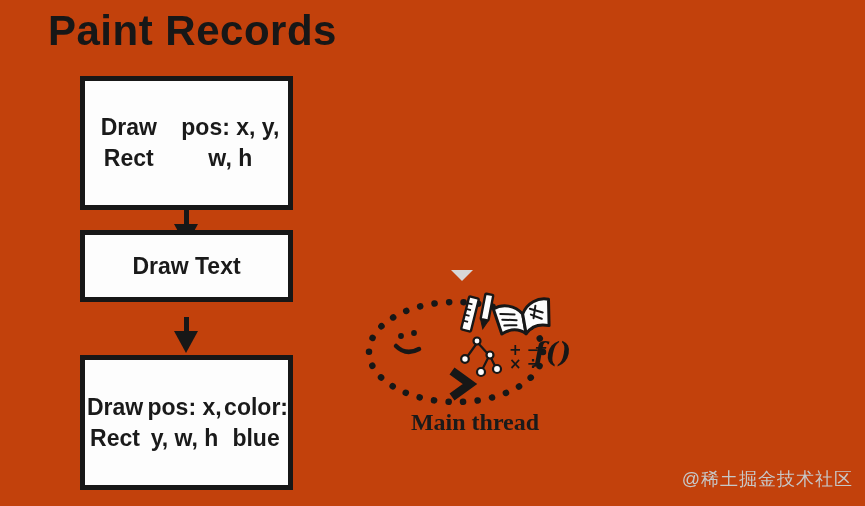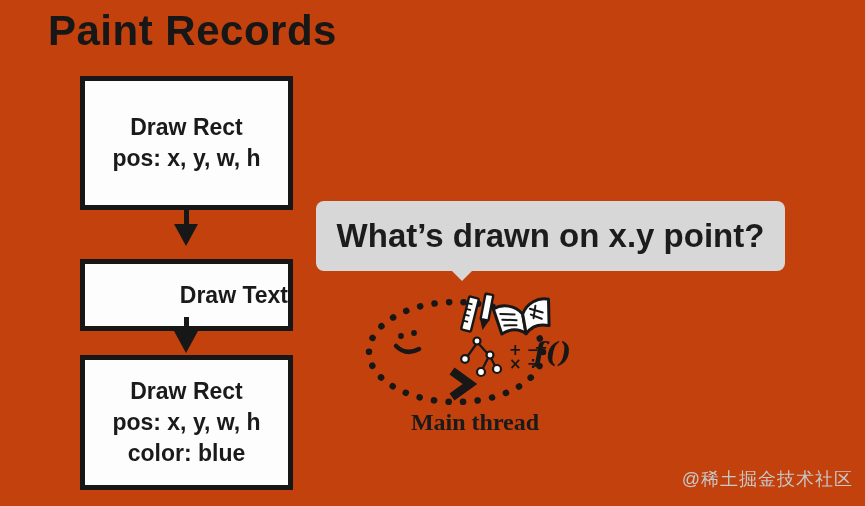--- a/index.html
+++ b/index.html
@@ -22,31 +22,31 @@
     color: #171717;
   }
   .flow-box {
     position: absolute;
     left: 80px;
     width: 213px;
     box-sizing: border-box;
     border: 5px solid #171717;
     background: #fdfdfd;
     display: flex;
-    flex-direction: column;
+    flex-direction: row;
     justify-content: center;
     align-items: center;
     text-align: center;
     font-size: 23px;
     line-height: 31px;
     font-weight: 600;
     color: #1a1a1a;
   }
   .flow-box.b1 { top: 76px;  height: 134px; }
-  .flow-box.b2 { top: 259px; height: 72px; align-items: flex-end; }
+  .flow-box.b2 { top: 230px; height: 72px; }
   .flow-box.b3 { top: 355px; height: 135px; }
 
   .arrow-stem {
     position: absolute;
     left: 184px;
     width: 5px;
     background: #171717;
   }
   .arrow-stem.a1 { top: 209px; height: 17px; }
   .arrow-stem.a2 { top: 317px; height: 16px; }
@@ -133,23 +133,20 @@
 
   <div class="arrow-stem a2"></div>
   <div class="arrow-head a2"></div>
 
   <div class="flow-box b3">
     <div>Draw Rect</div>
     <div>pos: x, y, w, h</div>
     <div>color: blue</div>
   </div>
 
-  <div class="bubble">
-    <span>What’s drawn on x.y point?</span>
-  </div>
   <div class="bubble-pointer"></div>
 
   <svg class="doodle-svg" width="235" height="122" viewBox="355 290 235 122">
 
     <g>
       <ellipse cx="456" cy="352" rx="87" ry="50" fill="none" stroke="#171717" stroke-width="6.5" stroke-dasharray="0.1 14.5" stroke-linecap="round"></ellipse>
     </g>
 
     <g>
       <circle cx="401" cy="336" r="2.9" fill="#171717"></circle>

